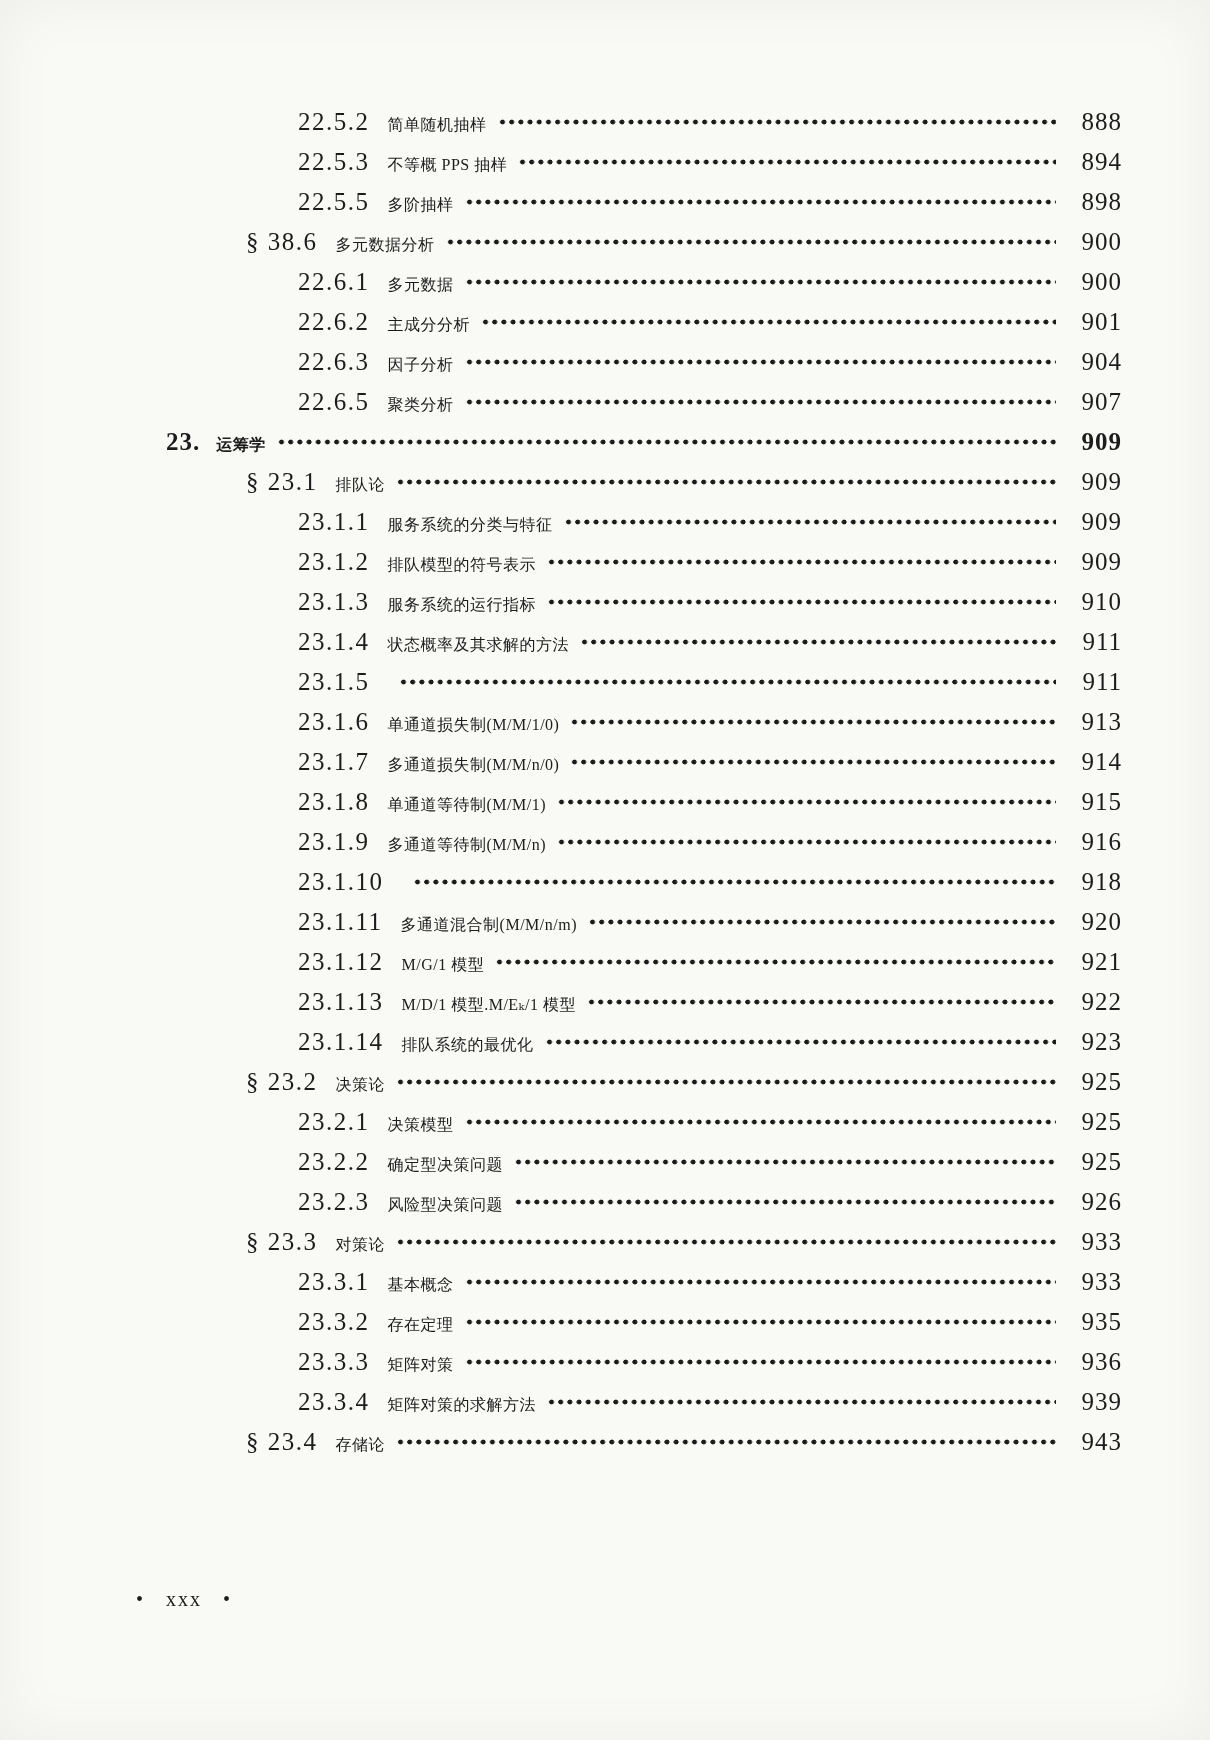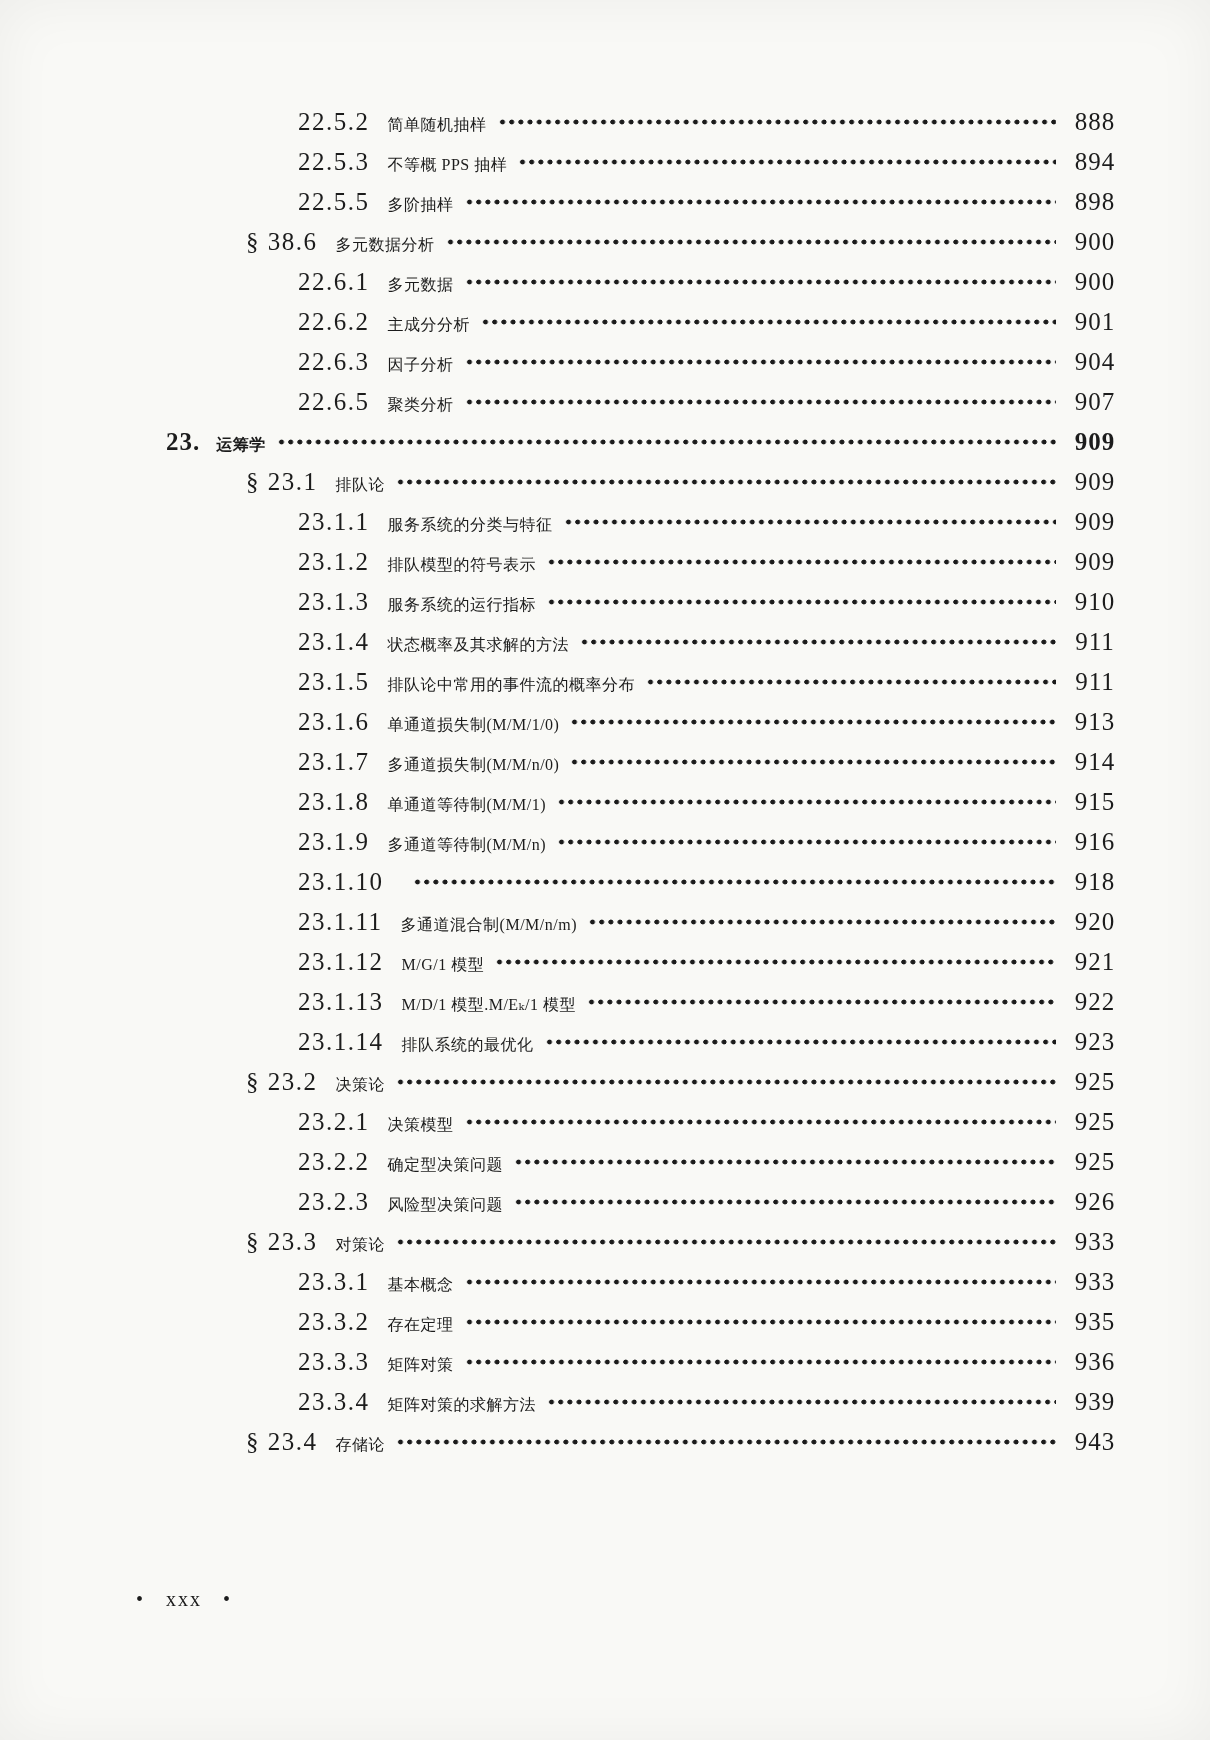--- a/index.html
+++ b/index.html
@@ -53,21 +53,21 @@
     margin:0 12px 0 11px;
     background-image:radial-gradient(circle at 4.5px 5px,#1b1b1b 2.15px,rgba(0,0,0,0) 2.75px);
     background-size:9.2px 10px;
     background-repeat:repeat-x;
     background-position:left center;
     min-width:20px;
   }
   .toc-entry-page{
     font-size:25px;
     min-width:54px;
-    text-align:center;
+    text-align:right;
     letter-spacing:1px;
   }
   .page-footer{
     position:absolute;
     left:136px;
     top:1588px;
     font-size:20px;
     letter-spacing:2px;
     word-spacing:14px;
     color:#1c1c1c;
@@ -157,21 +157,20 @@
         <span class="toc-entry-page">910</span>
       </div>
       <div class="toc-row level-3">
         <span class="toc-entry-number">23.1.4</span>
         <span class="toc-entry-title">状态概率及其求解的方法</span>
         <span class="leader"></span>
         <span class="toc-entry-page">911</span>
       </div>
       <div class="toc-row level-3">
         <span class="toc-entry-number">23.1.5</span>
-        <span class="toc-entry-title">排队论中常用的事件流的概率分布</span>
         <span class="leader"></span>
         <span class="toc-entry-page">911</span>
       </div>
       <div class="toc-row level-3">
         <span class="toc-entry-number">23.1.6</span>
         <span class="toc-entry-title">单通道损失制(M/M/1/0)</span>
         <span class="leader"></span>
         <span class="toc-entry-page">913</span>
       </div>
       <div class="toc-row level-3">

